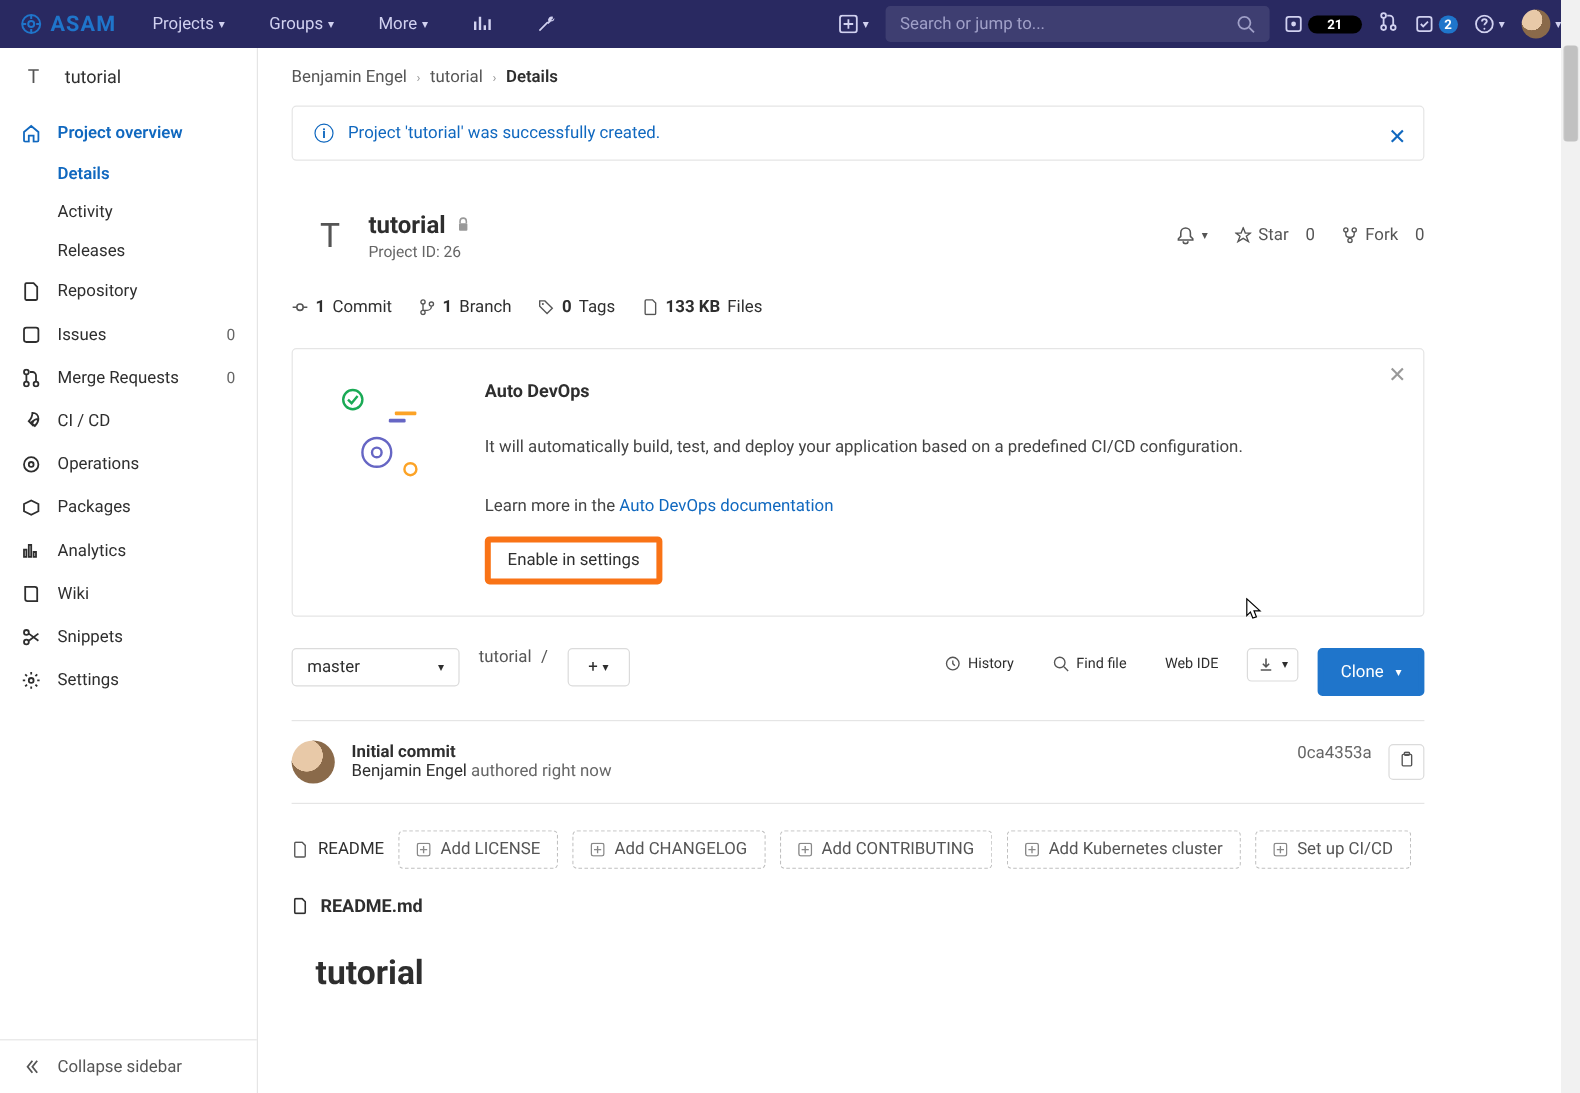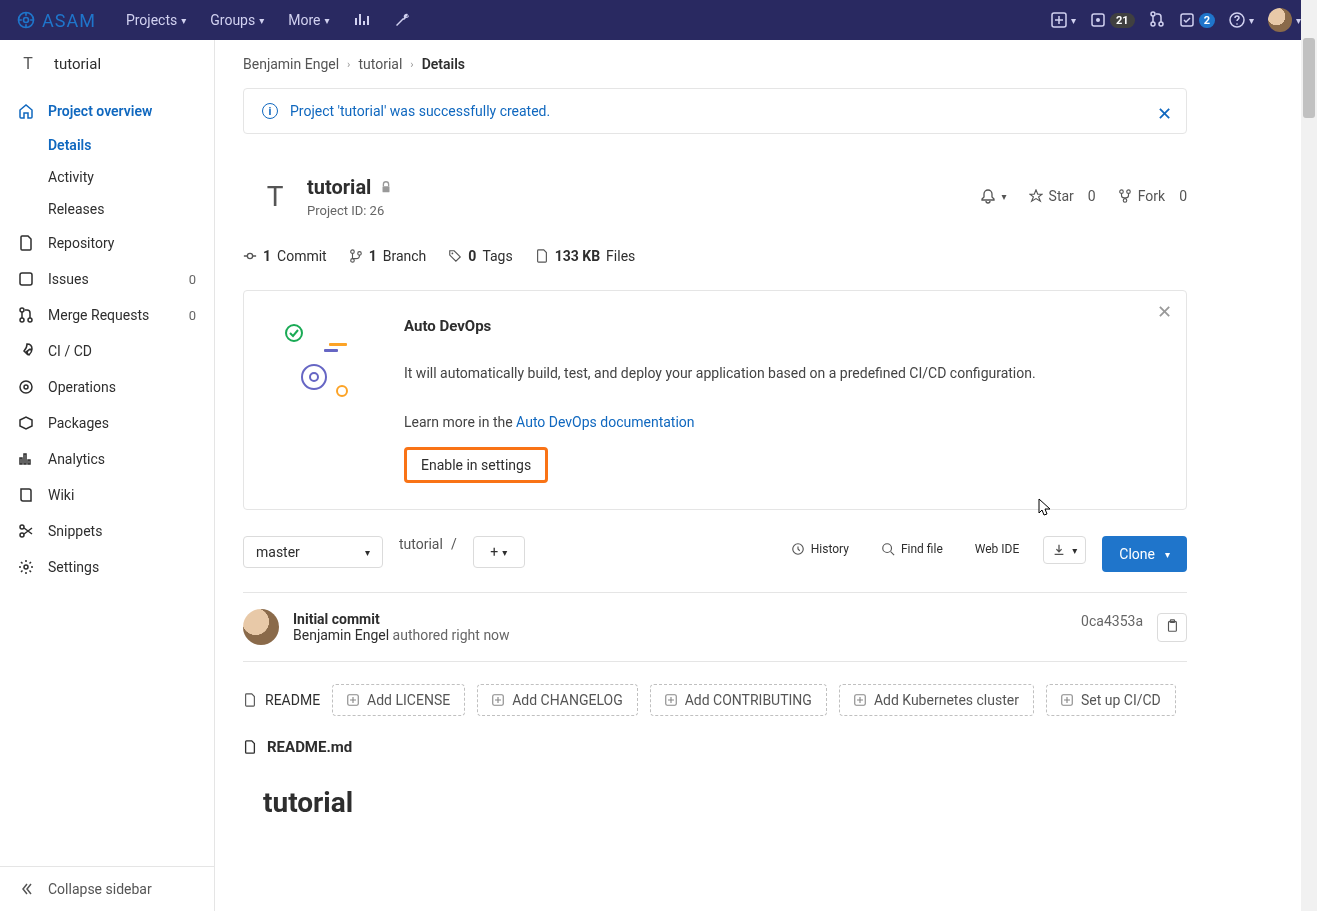--- a/index.html
+++ b/index.html
@@ -1,31 +1,31 @@
 <!DOCTYPE html>
 <html><head>
 <meta charset="utf-8">
 <style>
 * { margin: 0; padding: 0; box-sizing: border-box; font-family: -apple-system, BlinkMacSystemFont, "Segoe UI", Roboto, sans-serif; }
 body { background: #fff; color: #2e2e2e; font-size: 14px; }
 
 
 .topbar { background: #292961; height: 40px; display: flex; align-items: center; padding: 0 16px; color: #d1d1f0; }
-.logo { display: flex; align-items: center; gap: 6px; color: #1f75cb; font-weight: 400; font-size: 18px; letter-spacing: 1px; margin-right: 20px; }
+.logo { display: flex; align-items: center; gap: 6px; color: #1f75cb; font-weight: 700; font-size: 18px; letter-spacing: 1px; margin-right: 20px; }
 .logo svg { width: 20px; height: 20px; }
-.topnav { display: flex; gap: 4px; }
+.topnav { display: flex; gap: 17px; }
 .topnav-item { padding: 6px 10px; color: #d1d1f0; cursor: pointer; display: flex; align-items: center; gap: 4px; font-size: 14px; }
 .topicon { width: 16px; height: 16px; fill: currentColor; }
 .chev { font-size: 10px; }
 .spacer { flex: 1; }
 .search { background: rgba(255,255,255,.1); border-radius: 4px; height: 30px; width: 320px; display: flex; align-items: center; padding: 0 12px; color: #a0a0c8; margin-right: 12px; }
 .search input { background: transparent; border: none; flex: 1; color: #d1d1f0; font-size: 14px; outline: none; }
 .search input::placeholder { color: #a0a0c8; }
 .topright { display: flex; align-items: center; gap: 14px; color: #d1d1f0; }
-.badge-green { background: #404040; color: #fff; font-size: 11px; font-weight: 700; padding: 1px 6px; border-radius: 8px; }
+.badge-green { background: #000000; color: #fff; font-size: 11px; font-weight: 700; padding: 1px 16px; border-radius: 8px; }
 .badge-blue { background: #1f75cb; color: #fff; font-size: 11px; font-weight: 700; padding: 1px 5px; border-radius: 8px; }
 .avatar { width: 24px; height: 24px; border-radius: 50%; background: radial-gradient(circle at 35% 35%, #e8c9a8 40%, #8a6a4a 41%); }
 .icon-plus-box { display:flex; align-items:center; gap:4px; cursor:pointer; }
 
 
 .shell { display: flex; min-height: calc(100vh - 40px); }
 .sidebar { width: 215px; border-right: 1px solid #e5e5e5; display: flex; flex-direction: column; }
 .sidebar-header { display: flex; align-items: center; gap: 16px; padding: 14px 18px; font-size: 15px; }
 .sidebar-header .t { width: 20px; text-align: center; font-size: 16px; color: #555; }
 .side-list { padding: 6px 0; flex:1; }
@@ -62,21 +62,21 @@
 .stats { display: flex; gap: 22px; font-size: 14px; color: #2e2e2e; margin-bottom: 26px; }
 .stats .stat { display: flex; align-items: center; gap: 6px; cursor:pointer; }
 .stats .stat .b { font-weight: 700; }
 
 .devops { border: 1px solid #e5e5e5; border-radius: 4px; padding: 26px 28px 26px 160px; position: relative; margin-bottom: 26px; }
 .devops .illus { position: absolute; left: 30px; top: 24px; width: 110px; height: 90px; }
 .devops h3 { font-size: 15px; font-weight: 700; margin-bottom: 6px; }
 .devops p { font-size: 14px; color: #444; margin-bottom: 14px; line-height: 1.5; margin-top: 28px; }
 .devops a { color: #1068bf; text-decoration:none; cursor:pointer; }
 .devops .close { position:absolute; right:14px; top:10px; color:#999; cursor:pointer; font-size:18px; }
-.btn { border: 3px solid #f97316; background: #fff; padding: 7px 14px; border-radius: 4px; font-size: 14px; cursor: pointer; color:#2e2e2e; }
+.btn { border: 5px solid #f97316; background: #fff; padding: 7px 14px; border-radius: 4px; font-size: 14px; cursor: pointer; color:#2e2e2e; }
 .btn-primary { background: #1f75cb; color:#fff; border-color:#1f75cb; }
 
 .repo-toolbar { display:flex; align-items:flex-start; gap: 16px; margin-bottom: 20px; }
 .dropdown { border:1px solid #dbdbdb; border-radius:4px; padding: 7px 12px; font-size:14px; display:flex; align-items:center; gap:20px; cursor:pointer; min-width:140px; justify-content:space-between; }
 .path { font-size:14px; color:#555; display:flex; align-items:center; gap:8px; }
 .plusdrop { border:1px solid #dbdbdb; border-radius:4px; width:52px; height:32px; display:flex; align-items:center; justify-content:center; gap:4px; cursor:pointer; }
 .repo-toolbar .spacer2 { flex:1; }
 .repo-toolbar .tbtn { display:flex; align-items:center; gap:6px; font-size:12px; color:#2e2e2e; cursor:pointer; padding: 6px 8px; }
 .dl { border:1px solid #dbdbdb; border-radius:4px; padding: 6px 8px; display:flex; align-items:center; gap:6px; cursor:pointer; }
 
@@ -143,20 +143,27 @@
         </svg>
       </div>
   </div>
   <div class="spacer"></div>
   <div class="icon-plus-box" style="margin-right:14px;">
     <svg class="topicon" viewBox="0 0 16 16">
         <rect x="1" y="1" width="14" height="14" rx="2" fill="none" stroke="currentColor" stroke-width="1.5"></rect>
         <path d="M8 4v8M4 8h8" stroke="currentColor" stroke-width="1.5"></path>
       </svg>
     <span class="chev">▾</span>
+  </div>
+  <div class="search">
+    <input placeholder="Search or jump to..." style="">
+    <svg class="topicon" viewBox="0 0 16 16">
+        <circle cx="7" cy="7" r="5" fill="none" stroke="currentColor" stroke-width="1.5"></circle>
+        <path d="M11 11l4 4" stroke="currentColor" stroke-width="1.5"></path>
+      </svg>
   </div>
   <div class="topright">
     <div class="icon-plus-box">
       <svg class="topicon" viewBox="0 0 16 16">
           <rect x="2" y="2" width="12" height="12" rx="2" fill="none" stroke="currentColor" stroke-width="1.5"></rect>
           <circle cx="8" cy="8" r="2" fill="currentColor"></circle>
         </svg>
       <span class="badge-green">21</span>
     </div>
     <div>

